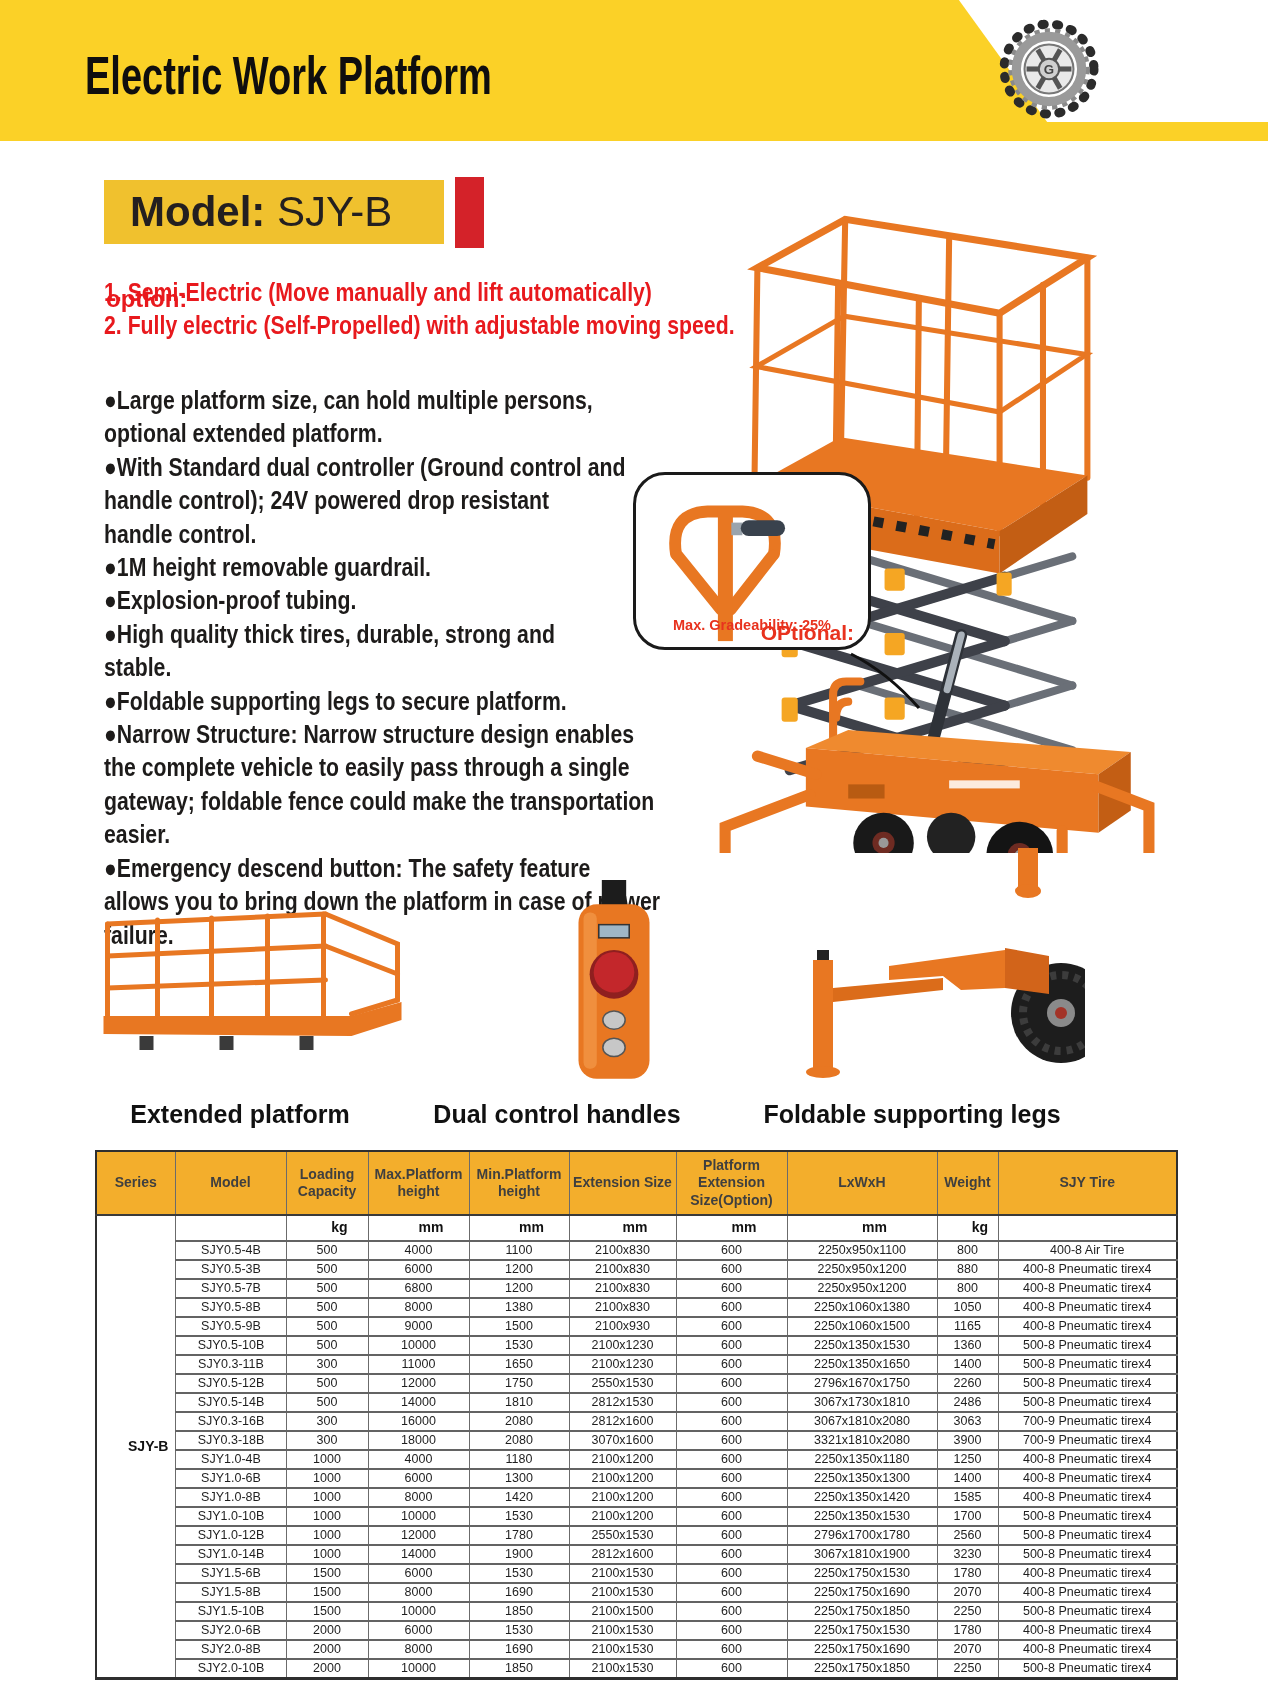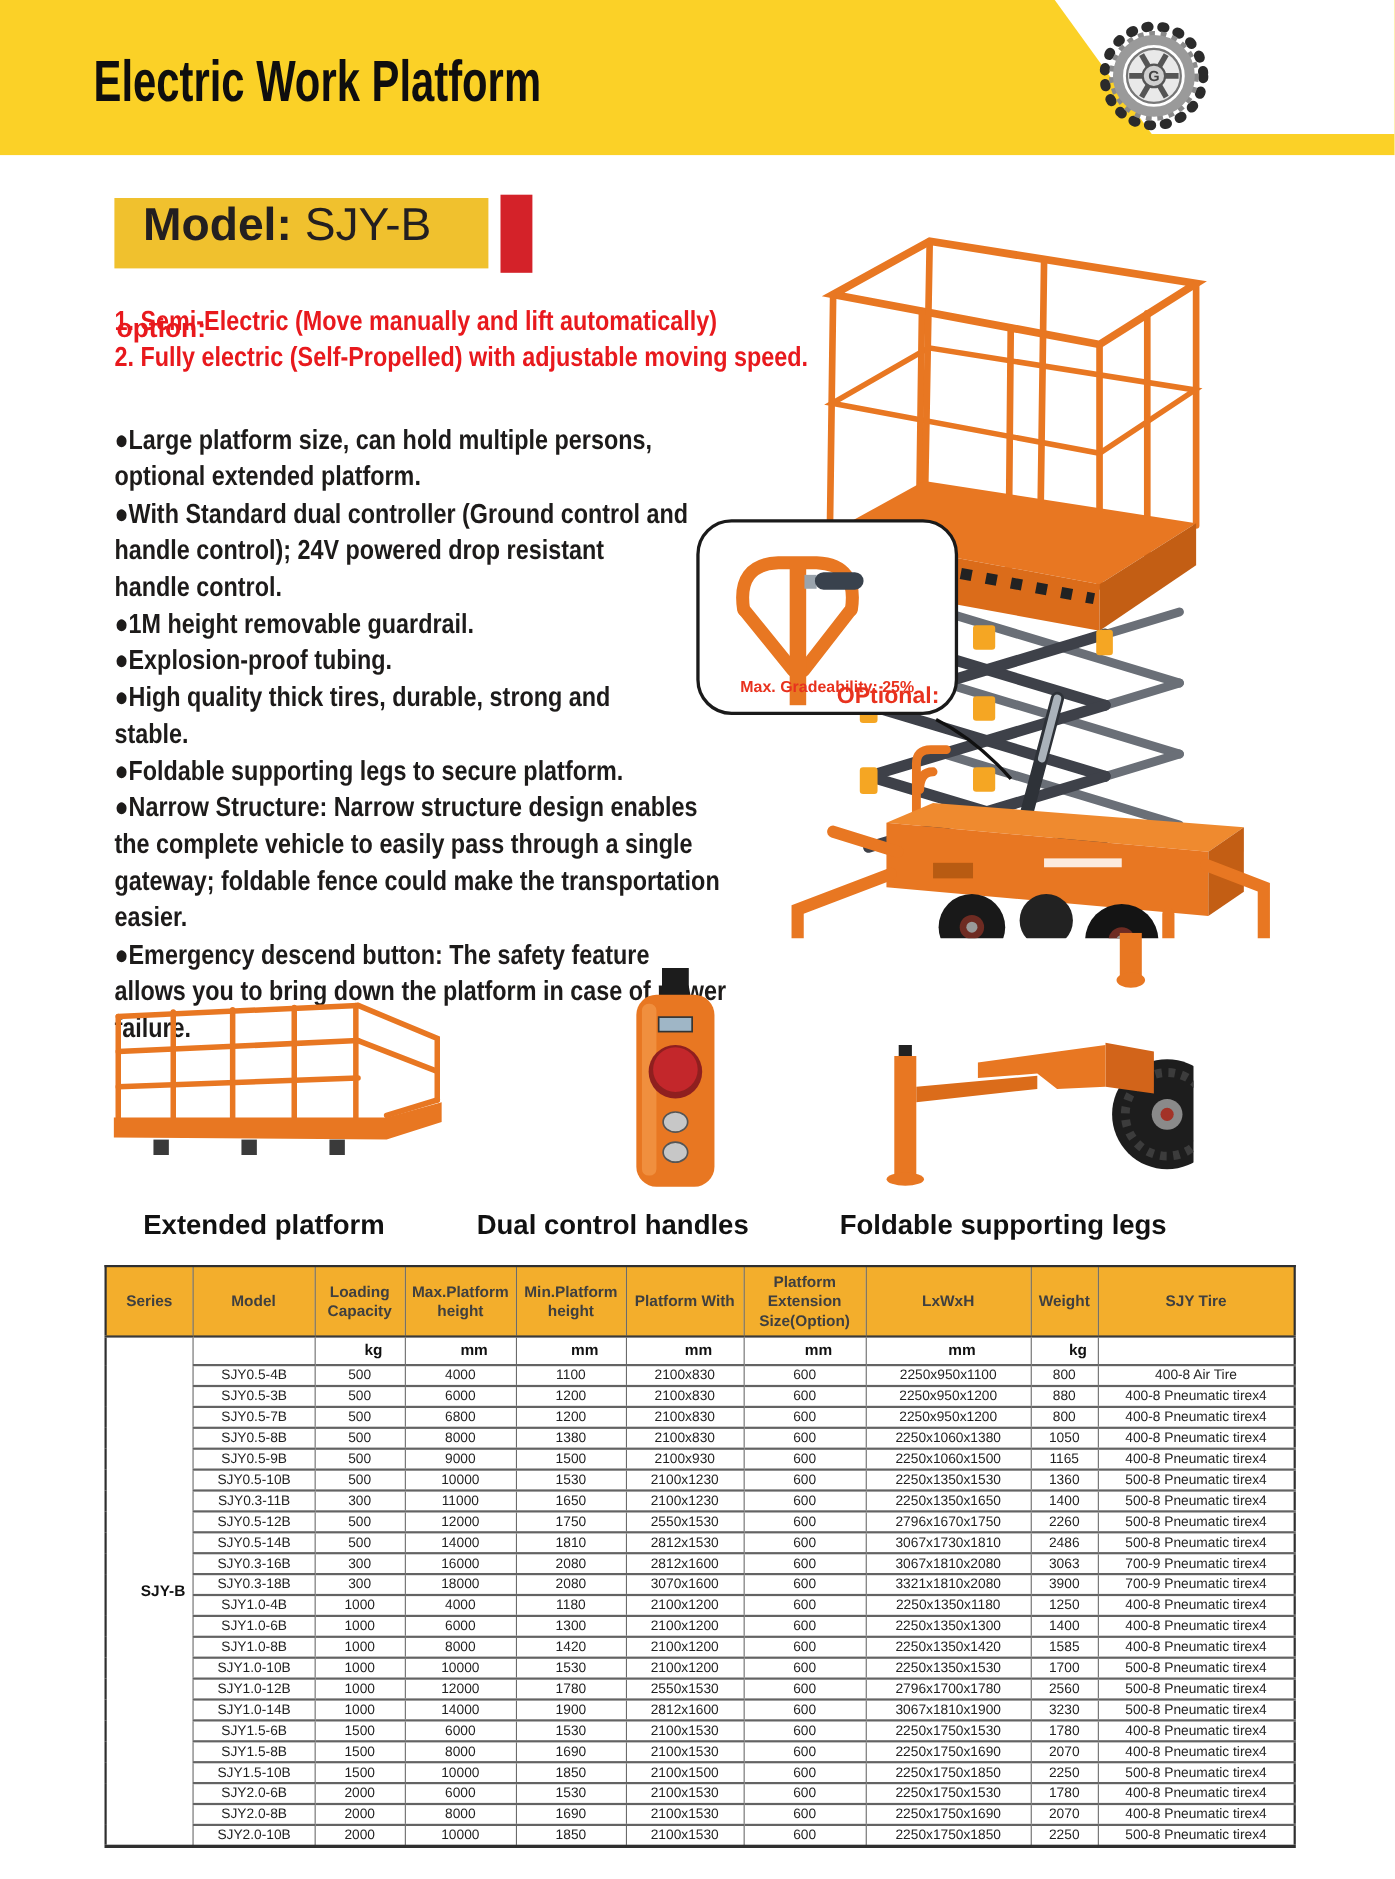--- a/index.html
+++ b/index.html
@@ -9,21 +9,21 @@
   
   .banner{position:absolute;top:0;left:0;width:1268px;height:141px;background:#FBD127;}
   .banner-notch{position:absolute;top:0;right:0;width:368px;height:122px;background:#ffffff;
                 clip-path:polygon(16% 0,100% 0,100% 100%,40% 100%);}
   .logo{position:absolute;top:18px;left:998px;width:102px;height:102px;}
   .page-title{position:absolute;left:85px;top:46px;font-size:40px;font-weight:bold;color:#0f0e0e;
               letter-spacing:0px;transform:scale(0.95,1.32);transform-origin:left top;white-space:nowrap;}
 
   
   .model-box{position:absolute;left:104px;top:180px;width:340px;height:64px;background:#F0C12E;
-             display:flex;align-items:flex-start;padding-left:26px;font-size:42px;color:#231F20;box-sizing:border-box;}
+             display:flex;align-items:center;padding-left:26px;font-size:42px;color:#231F20;box-sizing:border-box;}
   .model-box .b{font-weight:bold;}
   .model-box .r{font-weight:normal;white-space:pre;}
   .red-bar{position:absolute;left:455px;top:177px;width:29px;height:71px;background:#D42229;}
 
   
   .opt-heading{position:absolute;left:106px;top:245px;font-size:24px;font-weight:bold;color:#E8191D;margin-top:40px;}
   .opt-lines{position:absolute;left:104px;top:276px;font-size:25px;line-height:33px;font-weight:bold;
              color:#E8191D;transform:scaleX(0.85);transform-origin:left top;white-space:nowrap;}
 
   
@@ -287,21 +287,21 @@
         <col style="width:179px">
     </colgroup>
     <thead>
       <tr>
 
       <th>Series</th>
           <th>Model</th>
           <th>Loading Capacity</th>
           <th>Max.Platform height</th>
           <th>Min.Platform height</th>
-          <th>Platform With</th>
+          <th>Extension Size</th>
           <th>Platform Extension Size(Option)</th>
           <th>LxWxH</th>
           <th>Weight</th>
           <th>SJY Tire</th>
         </tr>
     </thead>
     <tbody>
       <tr class="units-row">
         <td class="series-cell" rowspan="24">SJY-B</td>
 

